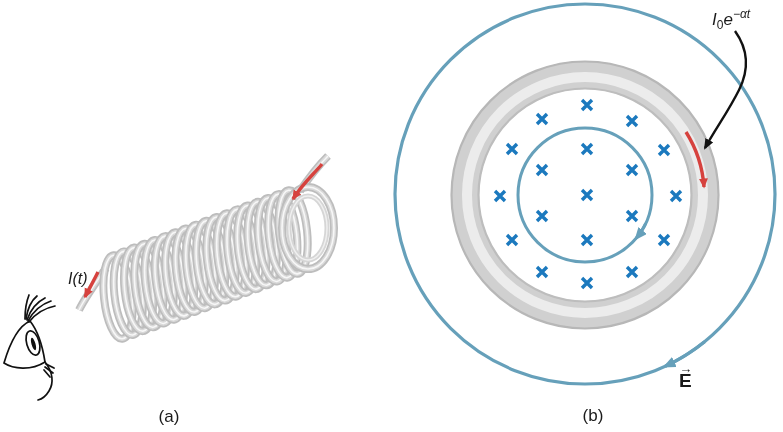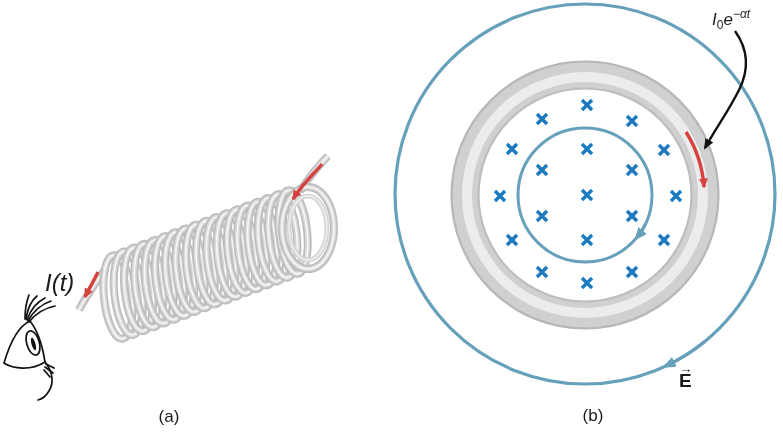--- a/index.html
+++ b/index.html
@@ -1,21 +1,21 @@
 <!DOCTYPE html>
 <html><head>
 <meta charset="utf-8">
 <style>
   html,body{margin:0;padding:0;background:#fff;}
   .figure{position:relative;width:783px;height:432px;background:#ffffff;
           font-family:"Liberation Sans",sans-serif;color:#1a1a1a;overflow:hidden;}
   .figure svg{position:absolute;left:0;top:0;}
   .lbl{position:absolute;line-height:1;white-space:nowrap;}
   .caption{font-size:17px;transform:translateX(-50%);}
-  .it-label{font-style:italic;font-size:24px;}
+  .it-label{font-style:italic;font-size:16px;margin-left:23px;}
   .i0{font-size:17px;}
   .i0 .base{font-style:italic;}
   .i0 sub{font-size:12px;font-style:normal;}
   .i0 sup{font-size:12px;}
   .i0 sup .sup-txt{font-style:italic;}
   .e-vec{display:flex;flex-direction:column;align-items:center;}
   .e-arrow{font-size:13px;margin-bottom:-4px;letter-spacing:-1px;}
   .e-letter{font-weight:bold;font-size:19px;}
 </style>
 </head>

